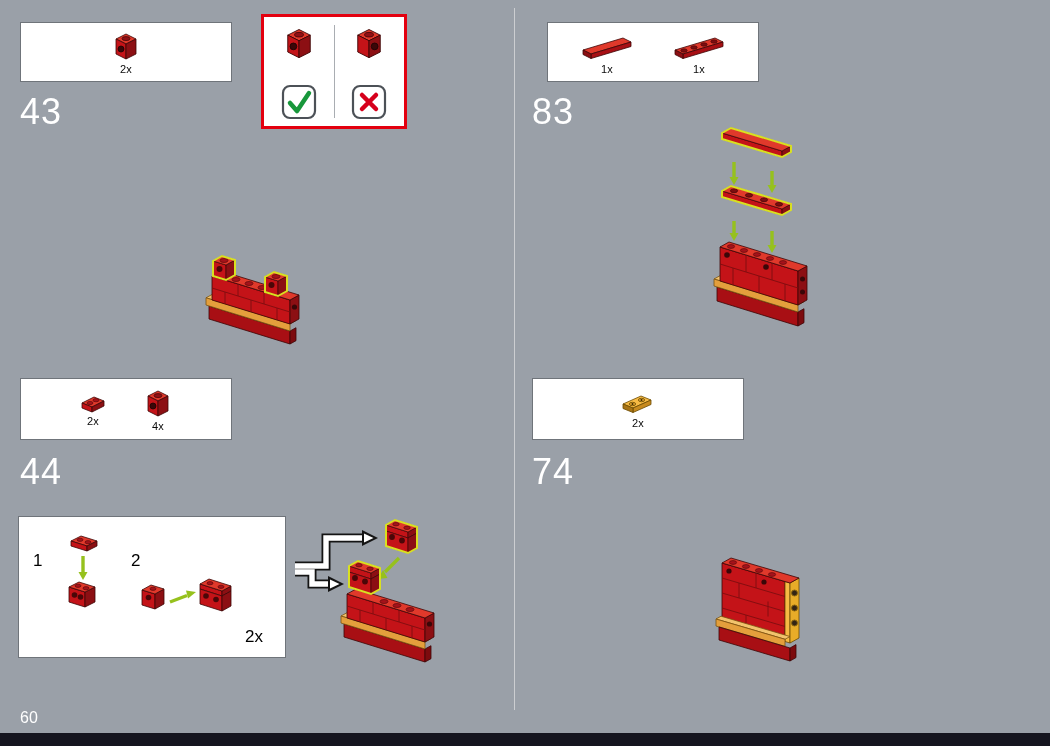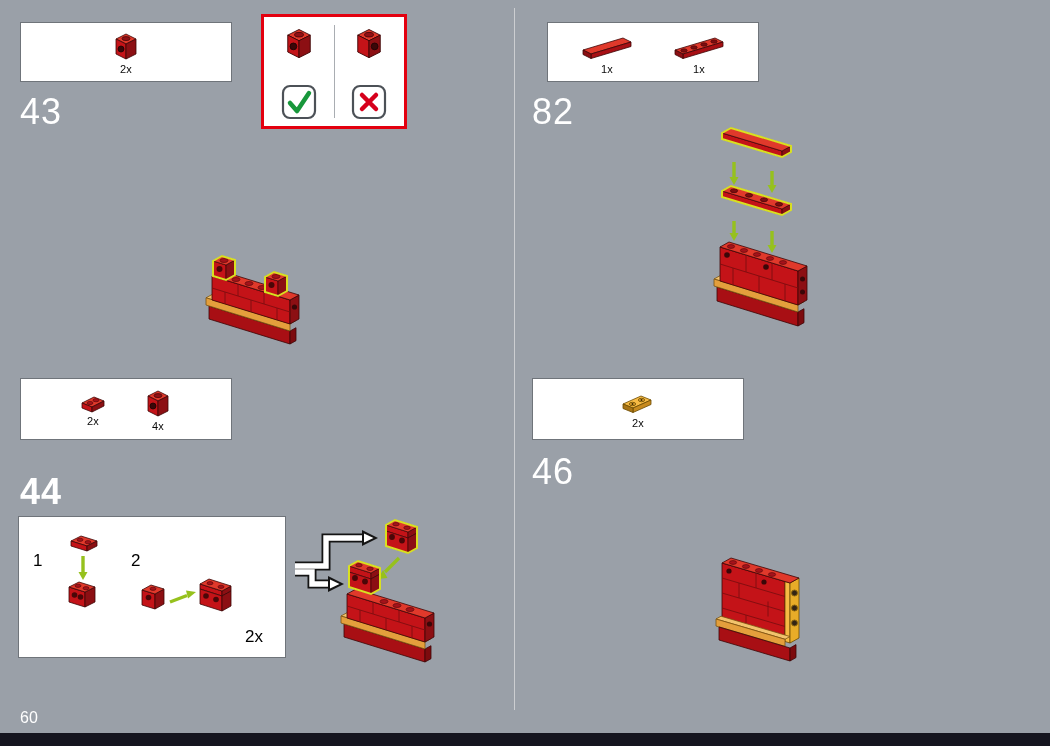--- a/index.html
+++ b/index.html
@@ -145,21 +145,21 @@
         <polygon points="5,9 15,4 25,9 15,14" fill="#e0392b" stroke="#3c0606" stroke-width="0.8"></polygon>
         <ellipse cx="15" cy="8.6" rx="4" ry="2" fill="#8f1015" stroke="#4a0708" stroke-width="0.8"></ellipse>
         <polygon points="5,9 15,14 15,29 5,24" fill="#c41318" stroke="#3c0606" stroke-width="0.8"></polygon>
         <polygon points="15,14 25,9 25,24 15,29" fill="#8c0f13" stroke="#3c0606" stroke-width="0.8"></polygon>
         <circle cx="10" cy="19" r="3" fill="#3a0708" stroke="#200303" stroke-width="0.8"></circle>
       </svg>
       <span class="qty">4x</span>
     </div>
   </div>
 
-  <div class="step-num" style="left:20px; top:472px;font-weight:bold;">44</div>
+  <div class="step-num" style="left:20px; top:452px;">44</div>
 
   <div class="subbox">
     <span class="lbl" style="left:14px; top:34px;">1</span>
     <span class="lbl" style="left:112px; top:34px;">2</span>
     <span class="lbl" style="right:22px; bottom:10px;">2x</span>
 
     <svg class="abs" style="left:42px; top:8px;" width="56" height="100" viewBox="0 0 56 100">
       <g>
         <polygon points="10,16 26,21 36,16 20,11" fill="#e0392b" stroke="#3c0606" stroke-width="0.8"></polygon>
         <polygon points="10,16 26,21 26,26 10,21" fill="#c41318" stroke="#3c0606" stroke-width="0.8"></polygon>
@@ -281,21 +281,21 @@
         <polygon points="4,20 12,24 12,28.5 4,24.5" fill="#8c0f13" stroke="#3c0606" stroke-width="0.8"></polygon>
         <ellipse cx="13" cy="20.5" rx="3.2" ry="1.7" fill="#7e0d10" stroke="#4a0708" stroke-width="0.7"></ellipse>
         <ellipse cx="23" cy="17.5" rx="3.2" ry="1.7" fill="#7e0d10" stroke="#4a0708" stroke-width="0.7"></ellipse>
         <ellipse cx="33" cy="14.5" rx="3.2" ry="1.7" fill="#7e0d10" stroke="#4a0708" stroke-width="0.7"></ellipse>
         <ellipse cx="43" cy="11.5" rx="3.2" ry="1.7" fill="#7e0d10" stroke="#4a0708" stroke-width="0.7"></ellipse>
       </svg>
       <span class="qty">1x</span>
     </div>
   </div>
 
-  <div class="step-num" style="left:532px; top:92px;">82</div>
+  <div class="step-num" style="left:532px; top:92px;">83</div>
 
   <svg class="abs" style="left:702px; top:115px;" width="140" height="222" viewBox="0 0 140 222">
     <g>
       <polygon points="20,18 80,36 80,42 20,24" fill="#c41318" stroke="#3c0606" stroke-width="0.7"></polygon>
       <polygon points="80,36 89,31 89,37 80,42" fill="#8c0f13" stroke="#3c0606" stroke-width="0.7"></polygon>
       <polygon points="20,18 80,36 89,31 29,13" fill="#e0392b" stroke="#3c0606" stroke-width="0.7"></polygon>
       <polygon points="20,18 29,13 89,31 89,37 80,42 20,24" fill="none" stroke="#d9e021" stroke-width="2"></polygon>
     </g>
     <g>
       <line x1="32" y1="47" x2="32" y2="62" stroke="#96c11d" stroke-width="3.4"></line>
@@ -348,21 +348,21 @@
         <polygon points="5,14 15,18 15,22.5 5,18.5" fill="#a87416" stroke="#6b4a00" stroke-width="0.8"></polygon>
         <ellipse cx="14.5" cy="14" rx="3.2" ry="1.7" fill="#e3a52e" stroke="#6b4a00" stroke-width="0.8"></ellipse>
         <ellipse cx="23.5" cy="10" rx="3.2" ry="1.7" fill="#e3a52e" stroke="#6b4a00" stroke-width="0.8"></ellipse>
         <circle cx="14.5" cy="14" r="1" fill="#3a2a08"></circle>
         <circle cx="23.5" cy="10" r="1" fill="#3a2a08"></circle>
       </svg>
       <span class="qty">2x</span>
     </div>
   </div>
 
-  <div class="step-num" style="left:532px; top:452px;">46</div>
+  <div class="step-num" style="left:532px; top:452px;">74</div>
 
   <svg class="abs" style="left:702px; top:545px;" width="135" height="150" viewBox="0 0 135 150">
     <g>
       <polygon points="20,18 83,36.5 83,96.5 20,78" fill="#c41318" stroke="#3c0606" stroke-width="0.8"></polygon>
       <polygon points="83,36.5 88,38 88,98 83,96.5" fill="#f6ba44" stroke="#6b4a00" stroke-width="0.8"></polygon>
       <polygon points="88,38 97,33 97,93 88,98" fill="#e8ac28" stroke="#6b4a00" stroke-width="0.8"></polygon>
       <circle cx="92.5" cy="48" r="3" fill="#332414" stroke="#8a6510" stroke-width="1"></circle>
       <circle cx="92.5" cy="63" r="3" fill="#332414" stroke="#8a6510" stroke-width="1"></circle>
       <circle cx="92.5" cy="78" r="3" fill="#332414" stroke="#8a6510" stroke-width="1"></circle>
       <polygon points="20,18 88,38 97,33 29,13" fill="#e0392b" stroke="#3c0606" stroke-width="0.8"></polygon>

